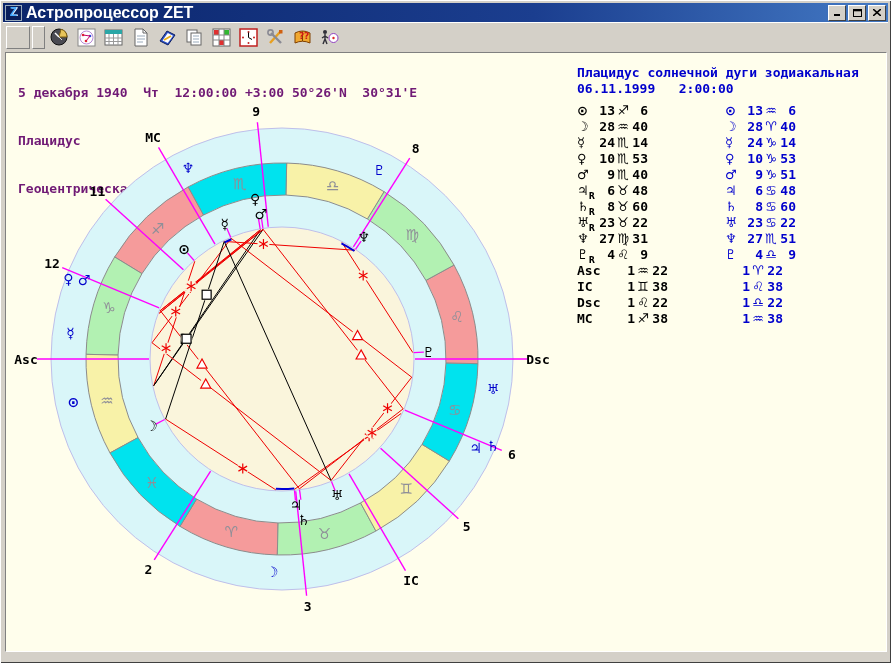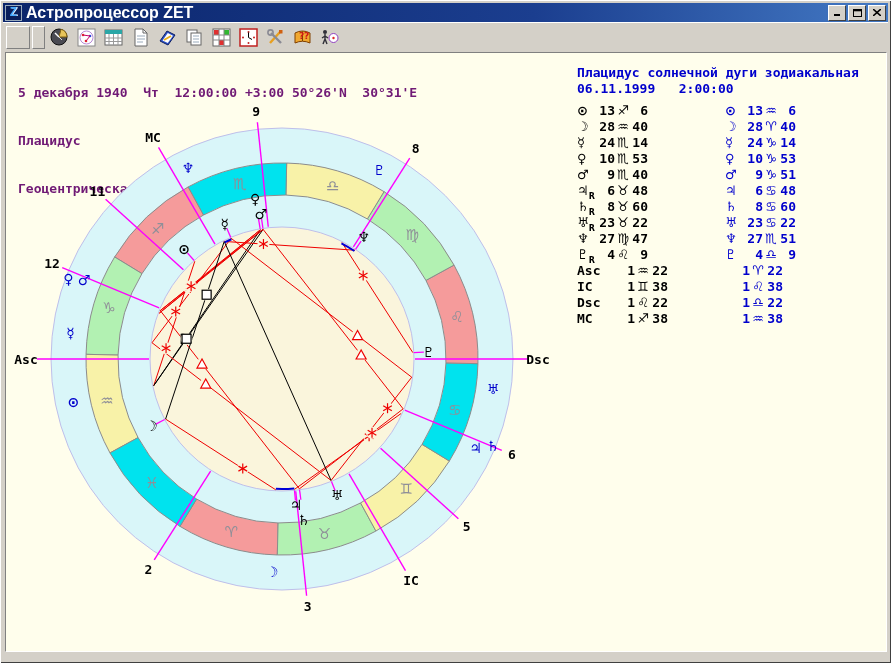--- a/index.html
+++ b/index.html
@@ -512,21 +512,21 @@
               <span class="c-deg">23</span>
               <span class="c-sig glyphf">♋</span>
               <span class="c-min">22</span>
             </span>
           </div>
           <div class="prow">
             <span class="lgrp">
               <span class="c-g glyphf">♆</span>
               <span class="c-deg">27</span>
               <span class="c-sig glyphf">♍</span>
-              <span class="c-min">47</span>
+              <span class="c-min">31</span>
             </span>
             <span class="rgrp">
               <span class="c-g glyphf">♆</span>
               <span class="c-deg">27</span>
               <span class="c-sig glyphf">♏</span>
               <span class="c-min">51</span>
             </span>
           </div>
           <div class="prow">
             <span class="lgrp">

